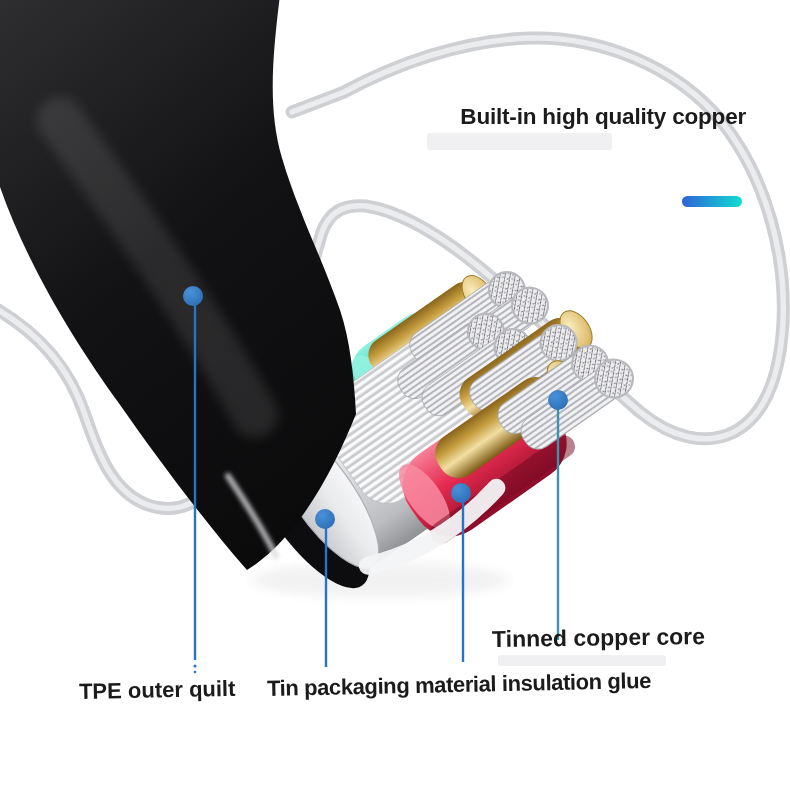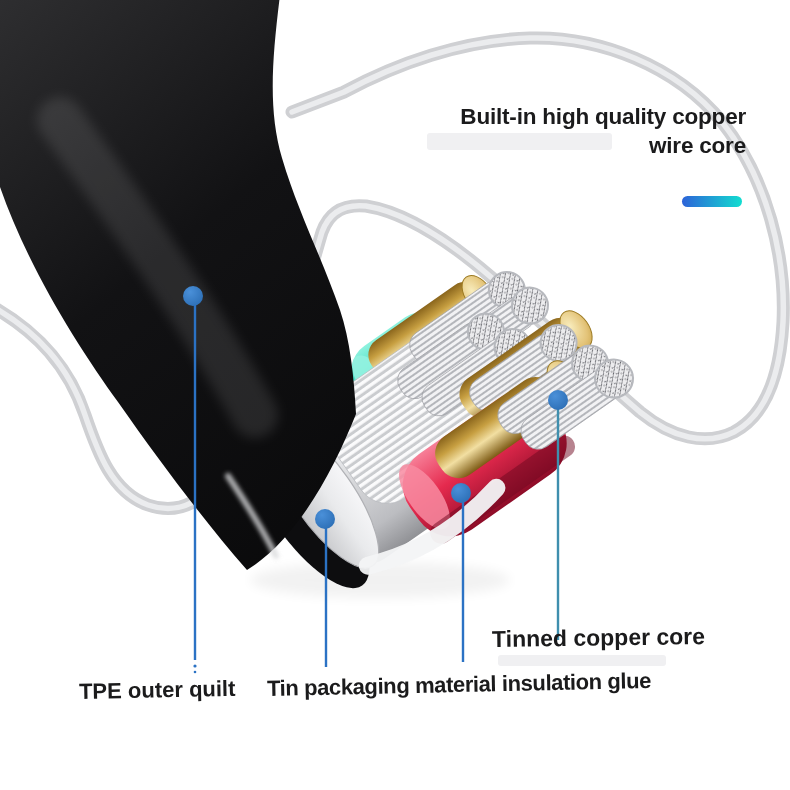--- a/index.html
+++ b/index.html
@@ -1,20 +1,20 @@
 <!DOCTYPE html>
 <html><head>
 <meta charset="utf-8">
 <style>
   html,body{margin:0;padding:0;background:#ffffff;}
   #stage{position:relative;width:790px;height:790px;background:#ffffff;overflow:hidden;
          font-family:"Liberation Sans",sans-serif;}
   #art{position:absolute;left:0;top:0;}
   .txt{position:absolute;color:#1b1b1c;font-weight:700;white-space:nowrap;}
-  .title-block{right:44px;top:102px;text-align:right;font-size:22.5px;line-height:29px;letter-spacing:-0.2px;}
+  .title-block{right:44px;top:102px;font-size:22.5px;line-height:29px;letter-spacing:-0.2px;}
   .subtitle{right:44px;top:154px;font-family:"DejaVu Sans",sans-serif;font-style:italic;
             font-size:23px;letter-spacing:0.6px;color:#202021;}
   .accent-bar{position:absolute;left:682px;top:196px;width:60px;height:11px;border-radius:6px;
               background:linear-gradient(90deg,#2d63d8,#12ddd0);}
   .label-tinned{left:492px;top:626px;font-size:23px;transform:rotate(-0.8deg);transform-origin:left center;}
   .label-tpe{left:79px;top:679px;font-size:22px;transform:rotate(-1.2deg);transform-origin:left center;}
   .label-tinglue{left:267px;top:676px;font-size:22px;letter-spacing:-0.4px;transform:rotate(-1.2deg);transform-origin:left center;}
   .ghost{position:absolute;background:#f0f0f2;border-radius:3px;}
   .ghost1{left:427px;top:133px;width:185px;height:17px;}
   .ghost2{left:498px;top:655px;width:168px;height:11px;}
@@ -206,20 +206,19 @@
       <circle cx="461" cy="493" r="10" fill="url(#gDot)"></circle>
       <circle cx="558" cy="400" r="10" fill="url(#gDot)"></circle>
     </g>
   </svg>
 
   <div class="ghost ghost1"></div>
   <div class="ghost ghost2"></div>
 
   <div class="txt title-block">
     <div>Built-in high quality copper</div>
-    <div>wire core</div>
   </div>
   <div class="accent-bar"></div>
 
   <div class="txt label-tinned">Tinned copper core</div>
   <div class="txt label-tpe">TPE outer quilt</div>
   <div class="txt label-tinglue">Tin packaging material insulation glue</div>
 </div>
 
 </body></html>

